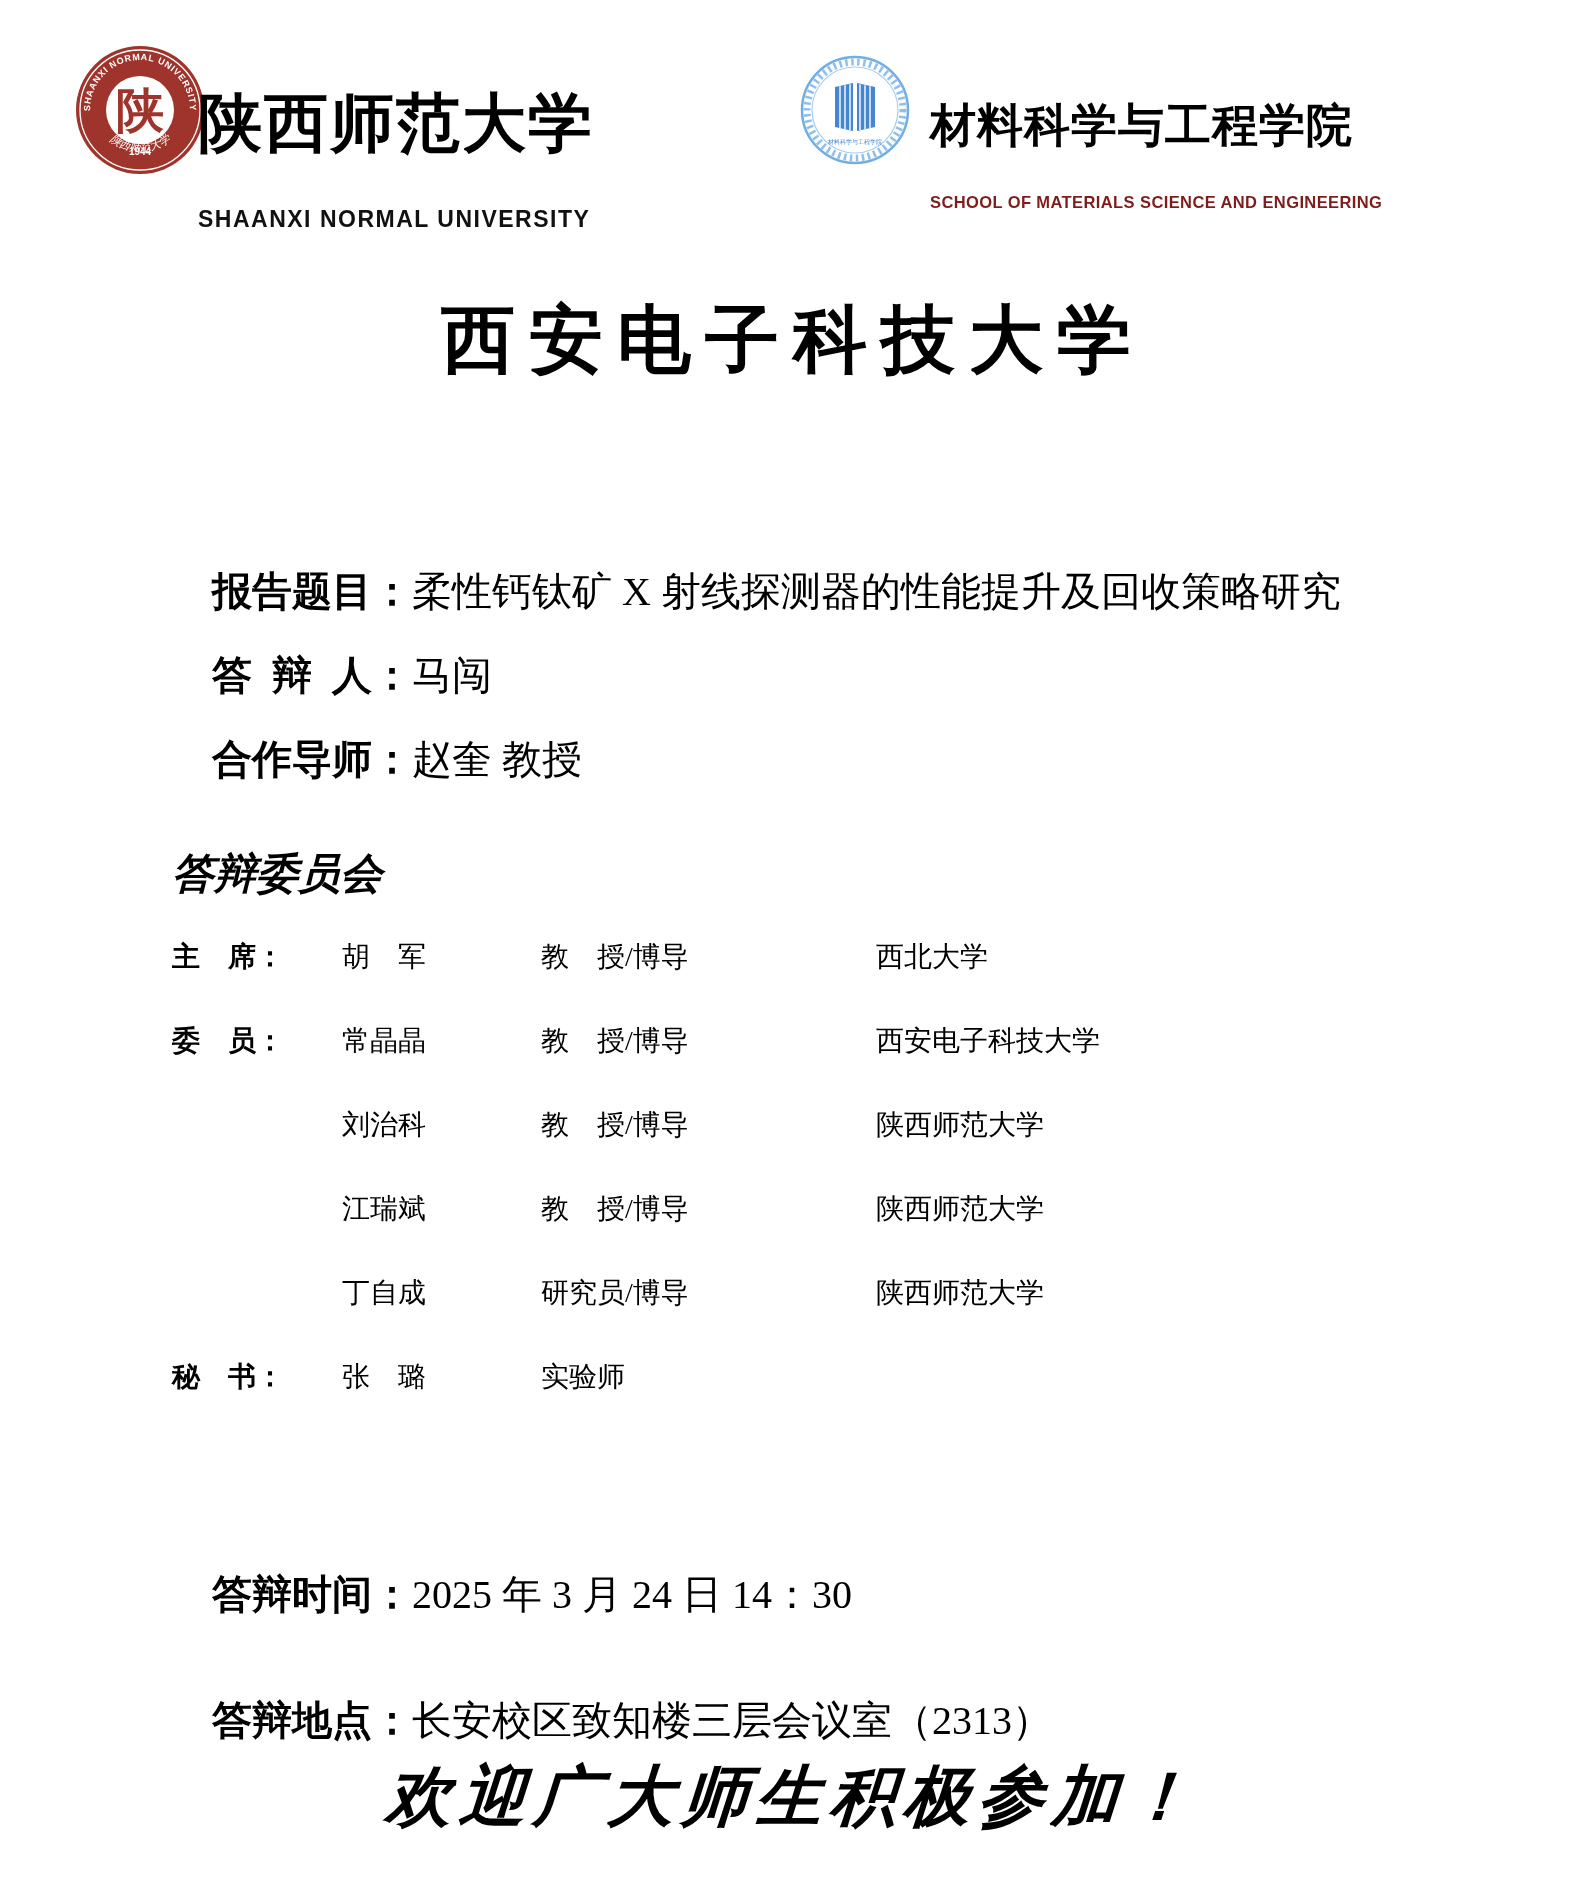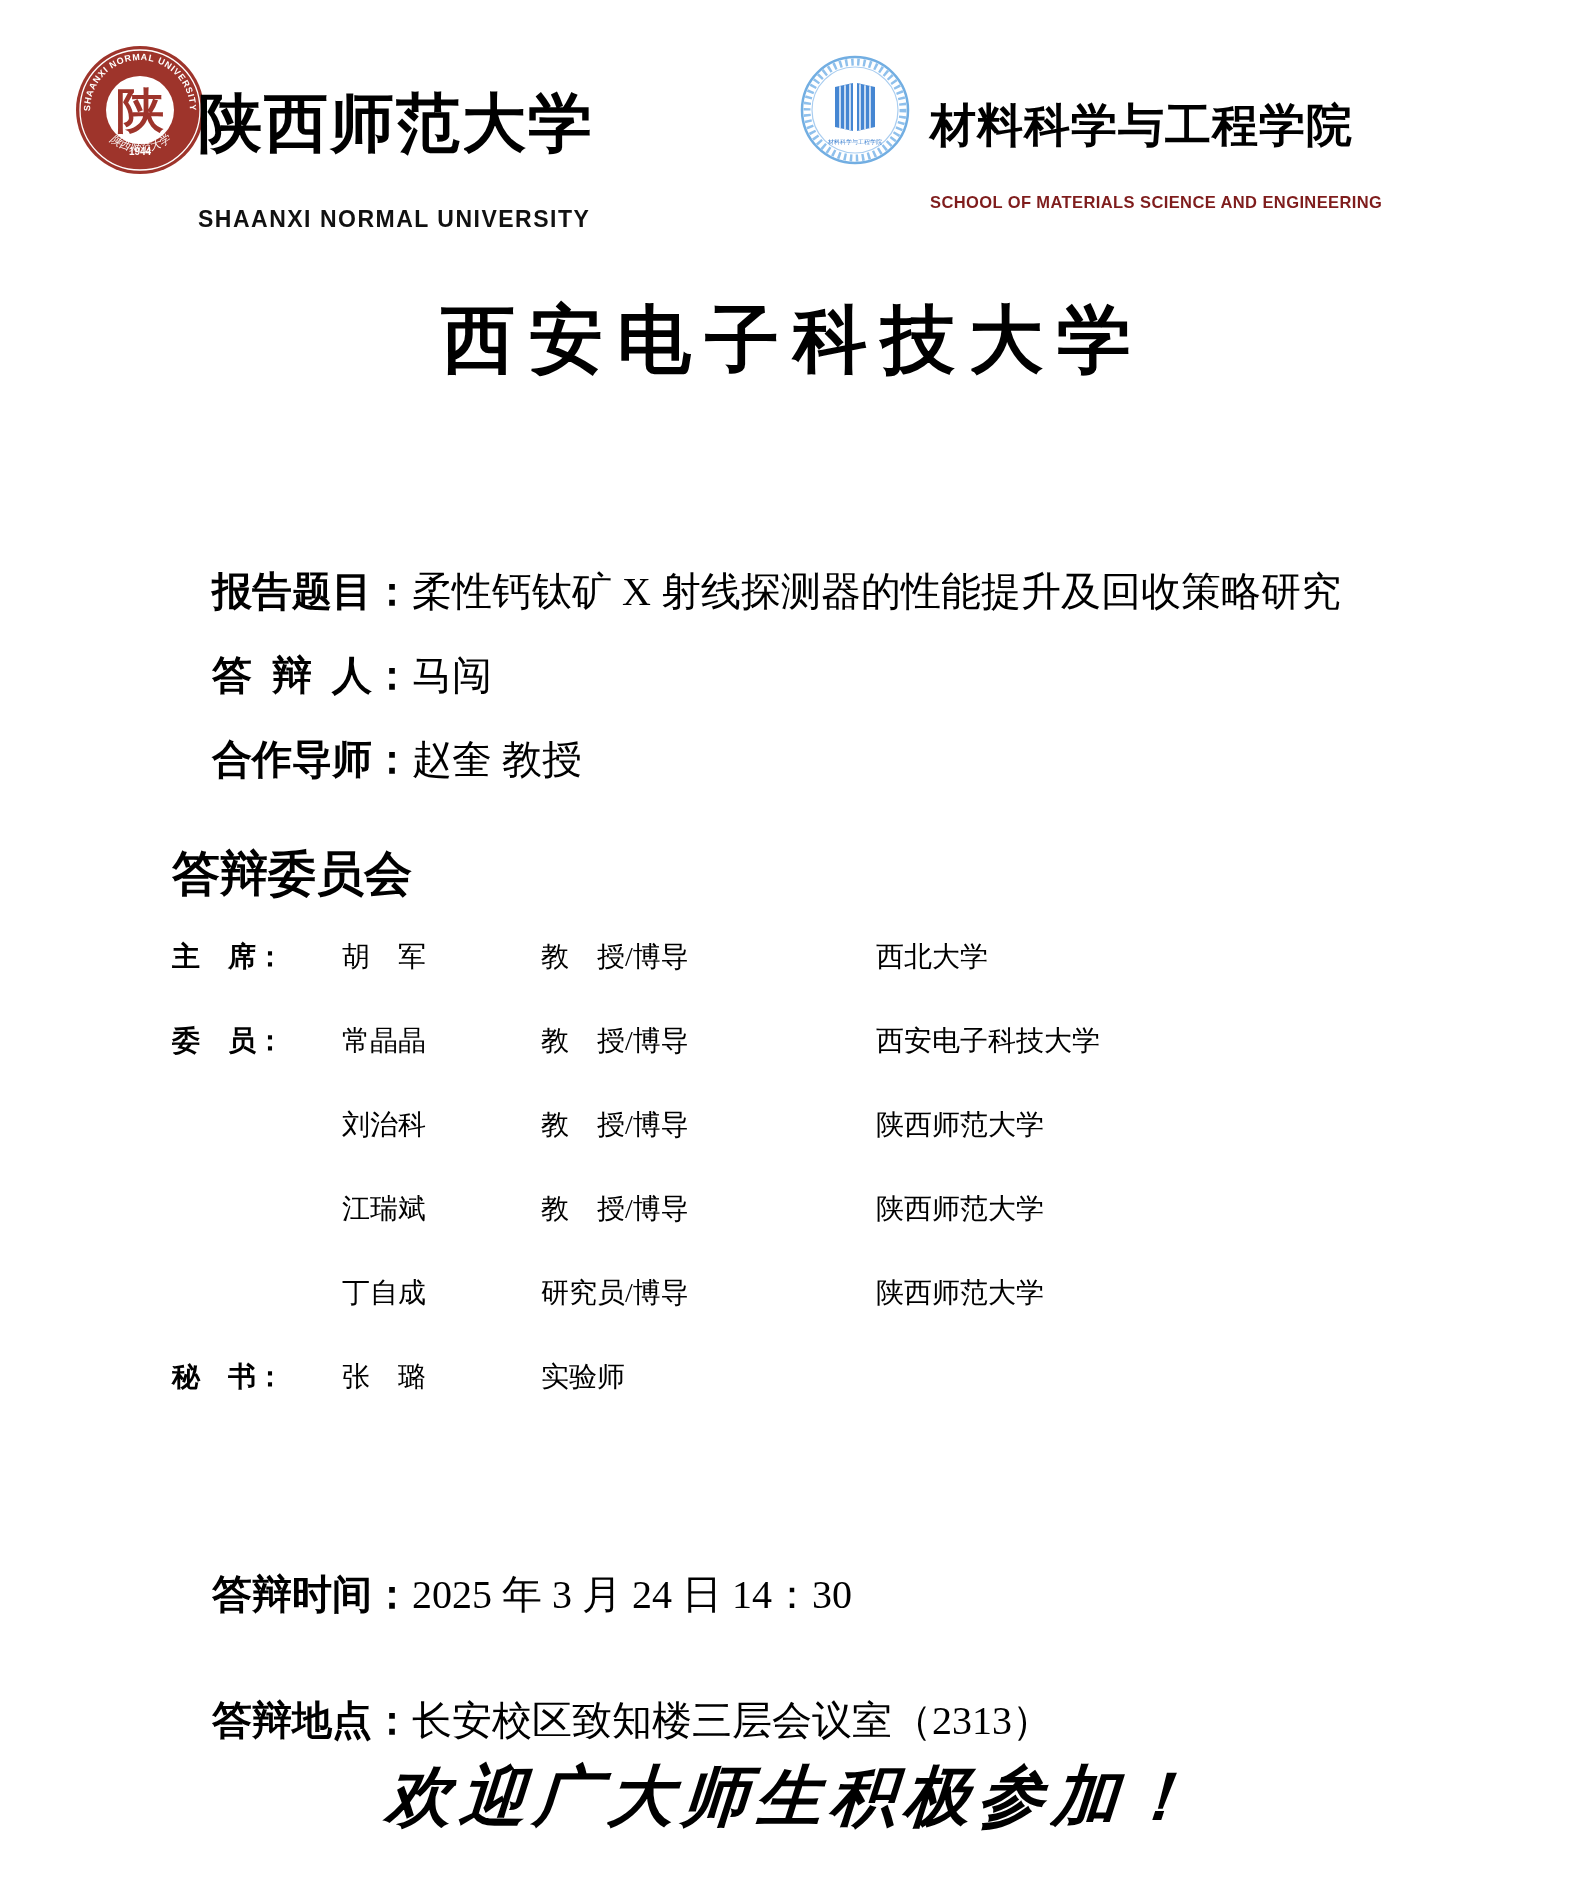--- a/index.html
+++ b/index.html
@@ -30,21 +30,21 @@
     font-size:74px;font-weight:900;letter-spacing:14px;
     line-height:100px;
   }
 
   
   .line{left:172px;font-size:40px;line-height:58px;}
   .lbl{font-weight:bold;}
   .val{font-weight:normal;}
 
   
-  .c-head{left:172px;font-size:48px;line-height:58px;font-weight:bold;}
+  .c-head{left:172px;font-size:42px;line-height:58px;font-weight:bold;font-style:italic;}
   .c-row{position:absolute;left:0;width:100%;height:60px;font-size:28px;line-height:58px;}
   .c-row span{position:absolute;white-space:pre-wrap;}
   .c-role{left:172px;font-weight:bold;}
   .c-name{left:342px;}
   .c-title{left:541px;}
   .c-org{left:876px;}
 
   
   .footer-line{
     left:0;top:1752px;width:100%;

